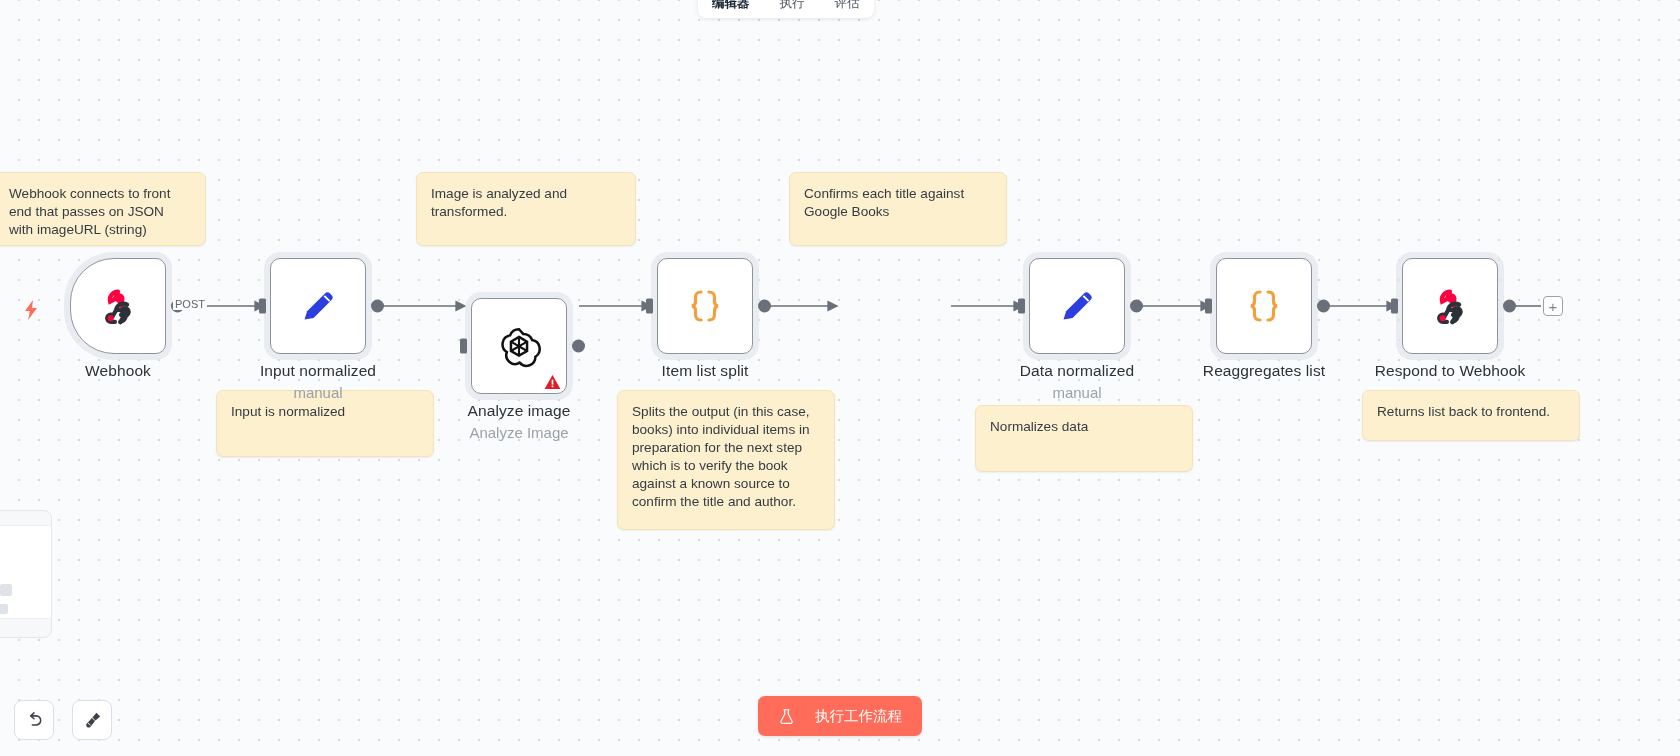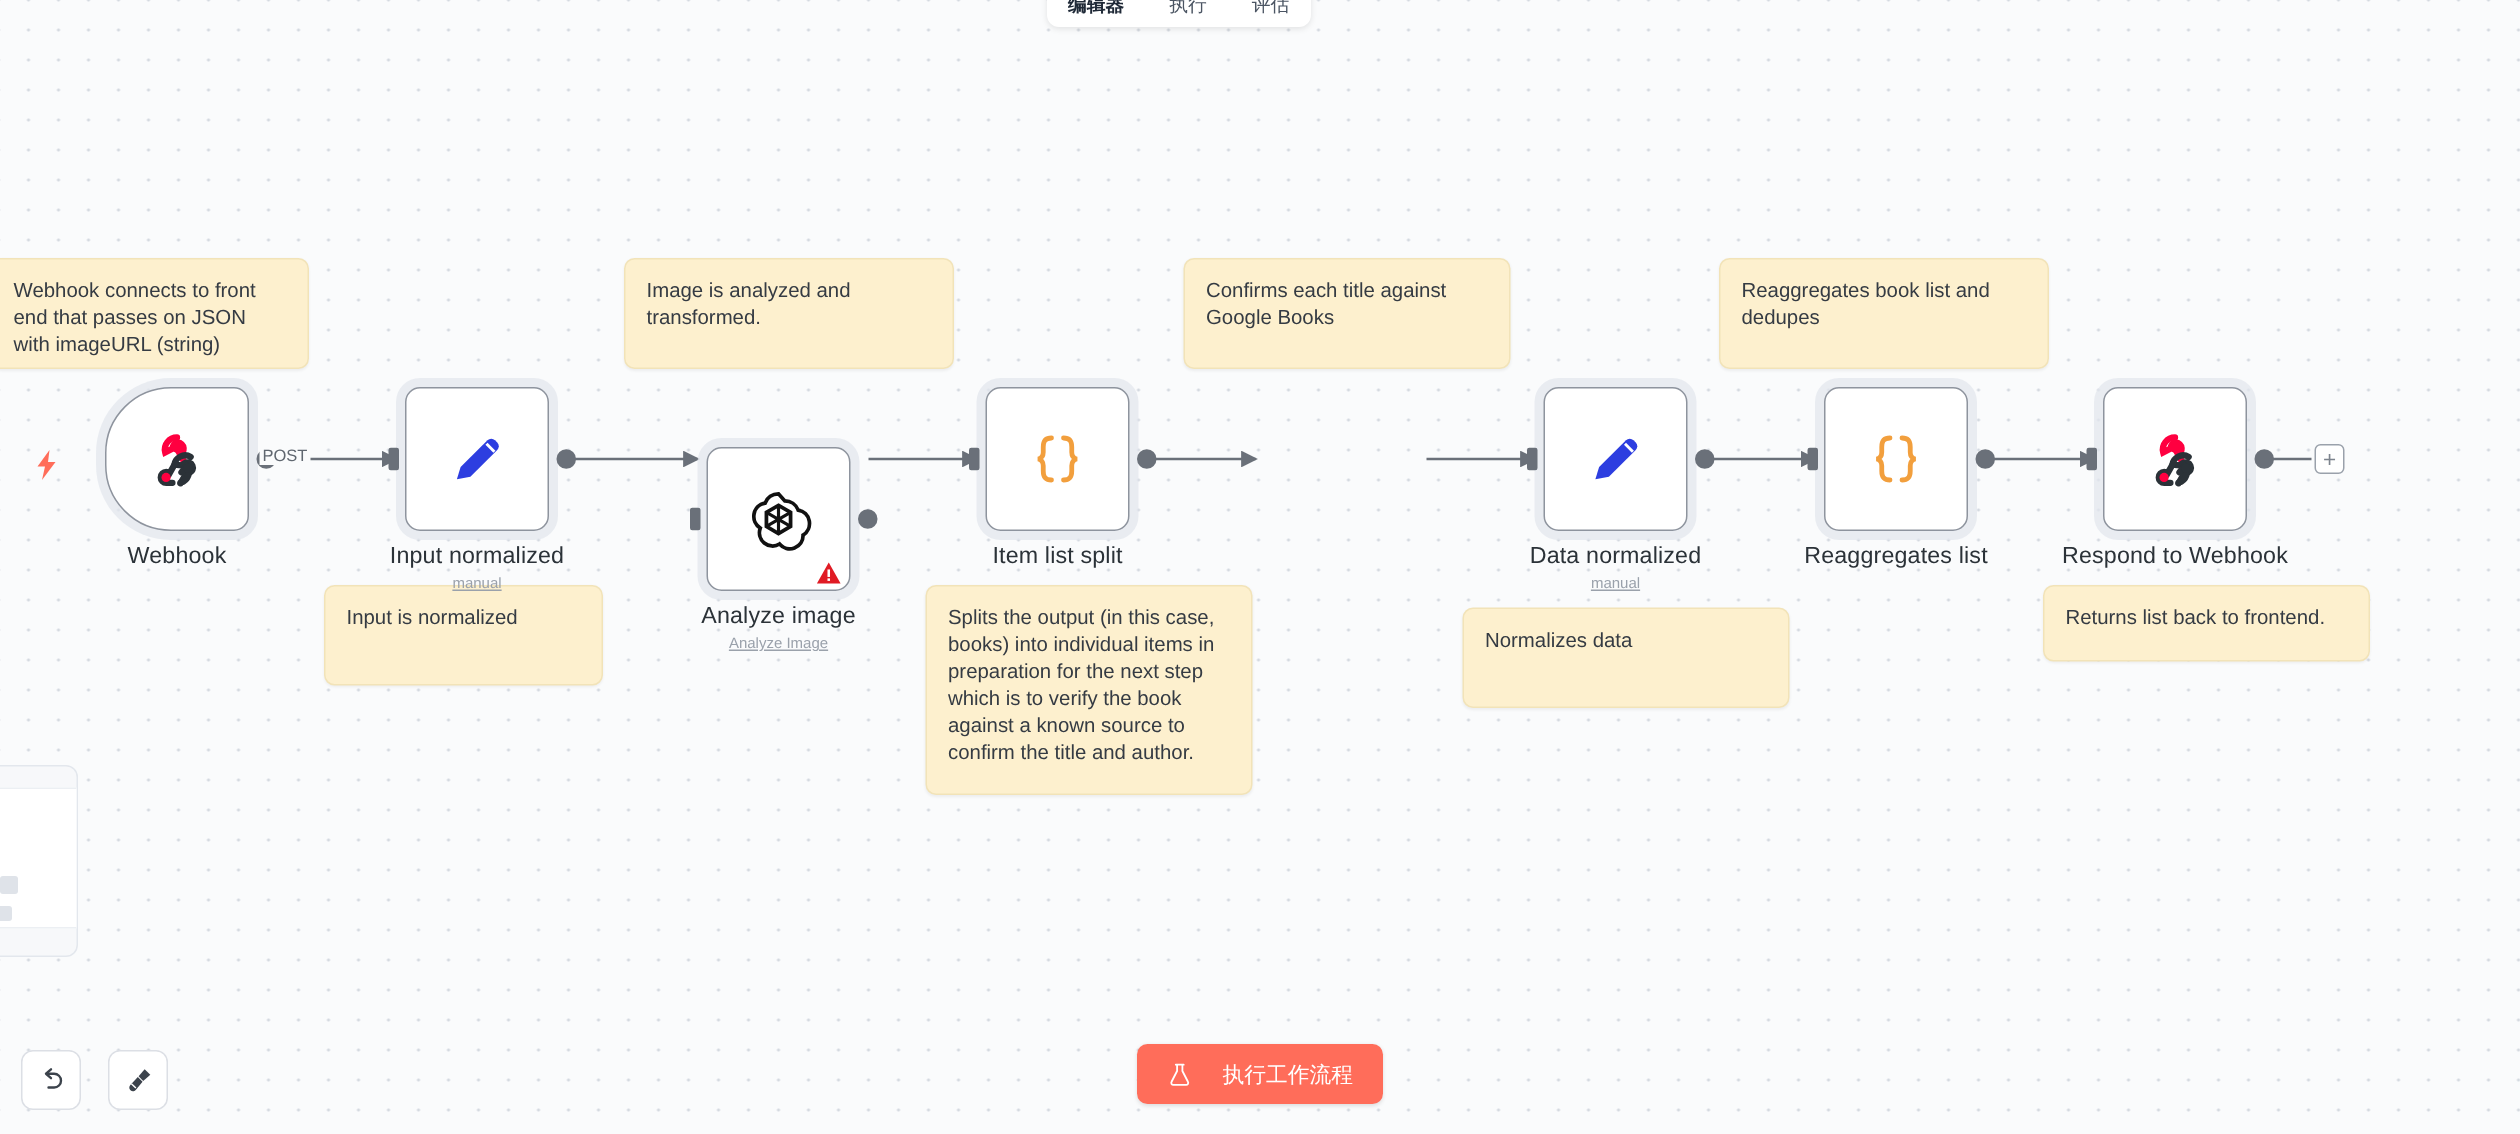--- a/index.html
+++ b/index.html
@@ -80,23 +80,22 @@
     font-size: 15.5px;
     color: #2b3238;
     letter-spacing: .1px;
   }
   .node .sublabel {
     position: absolute;
     left: 50%;
     top: 126px;
     transform: translateX(-50%);
     white-space: nowrap;
-    font-size: 10px;
+    font-size: 15px;
     color: #9aa1ab;
-    text-decoration: underline;
   }
   .node .warn {
     position: absolute;
     right: 6px; bottom: 4px;
     width: 17px; height: 16px;
   }
   .node .bolt {
     position: absolute;
     left: -46px; top: 42px;
     width: 14px; height: 20px;
@@ -365,22 +364,21 @@
     <div class="port-out"></div>
     <div class="label">Respond to Webhook</div>
     <div class="sublabel"></div>
   </div>
 
   <div class="plus-stub" style="left:1543px;top:296px;">+</div>
 
   <div class="sticky" style="left:-6px;top:172px;width:212px;height:74px;">Webhook connects to front end that passes on JSON with imageURL (string)</div>
   <div class="sticky" style="left:416px;top:172px;width:220px;height:74px;">Image is analyzed and transformed.</div>
   <div class="sticky" style="left:789px;top:172px;width:218px;height:74px;">Confirms each title against Google Books</div>
-  <div class="sticky" style="left:1146px;top:172px;width:220px;height:74px;">Reaggregates book list and dedupes</div>
-  <div class="sticky" style="left:216px;top:390px;width:186px;height:67px;">Input is normalized</div>
+  <div class="sticky" style="left:216px;top:390px;width:218px;height:67px;">Input is normalized</div>
   <div class="sticky" style="left:617px;top:390px;width:218px;height:140px;">Splits the output (in this case, books) into individual items in preparation for the next step which is to verify the book against a known source to confirm the title and author.</div>
   <div class="sticky" style="left:975px;top:405px;width:218px;height:67px;">Normalizes data</div>
   <div class="sticky" style="left:1362px;top:390px;width:218px;height:51px;">Returns list back to frontend.</div>
 
   <div class="minimap">
     <div class="vp">
 
       <div class="mm-node" style="left:44px;top:58px;width:12px;height:12px;"></div>
       <div class="mm-node" style="left:22px;top:78px;width:30px;height:10px;"></div>
     </div>

